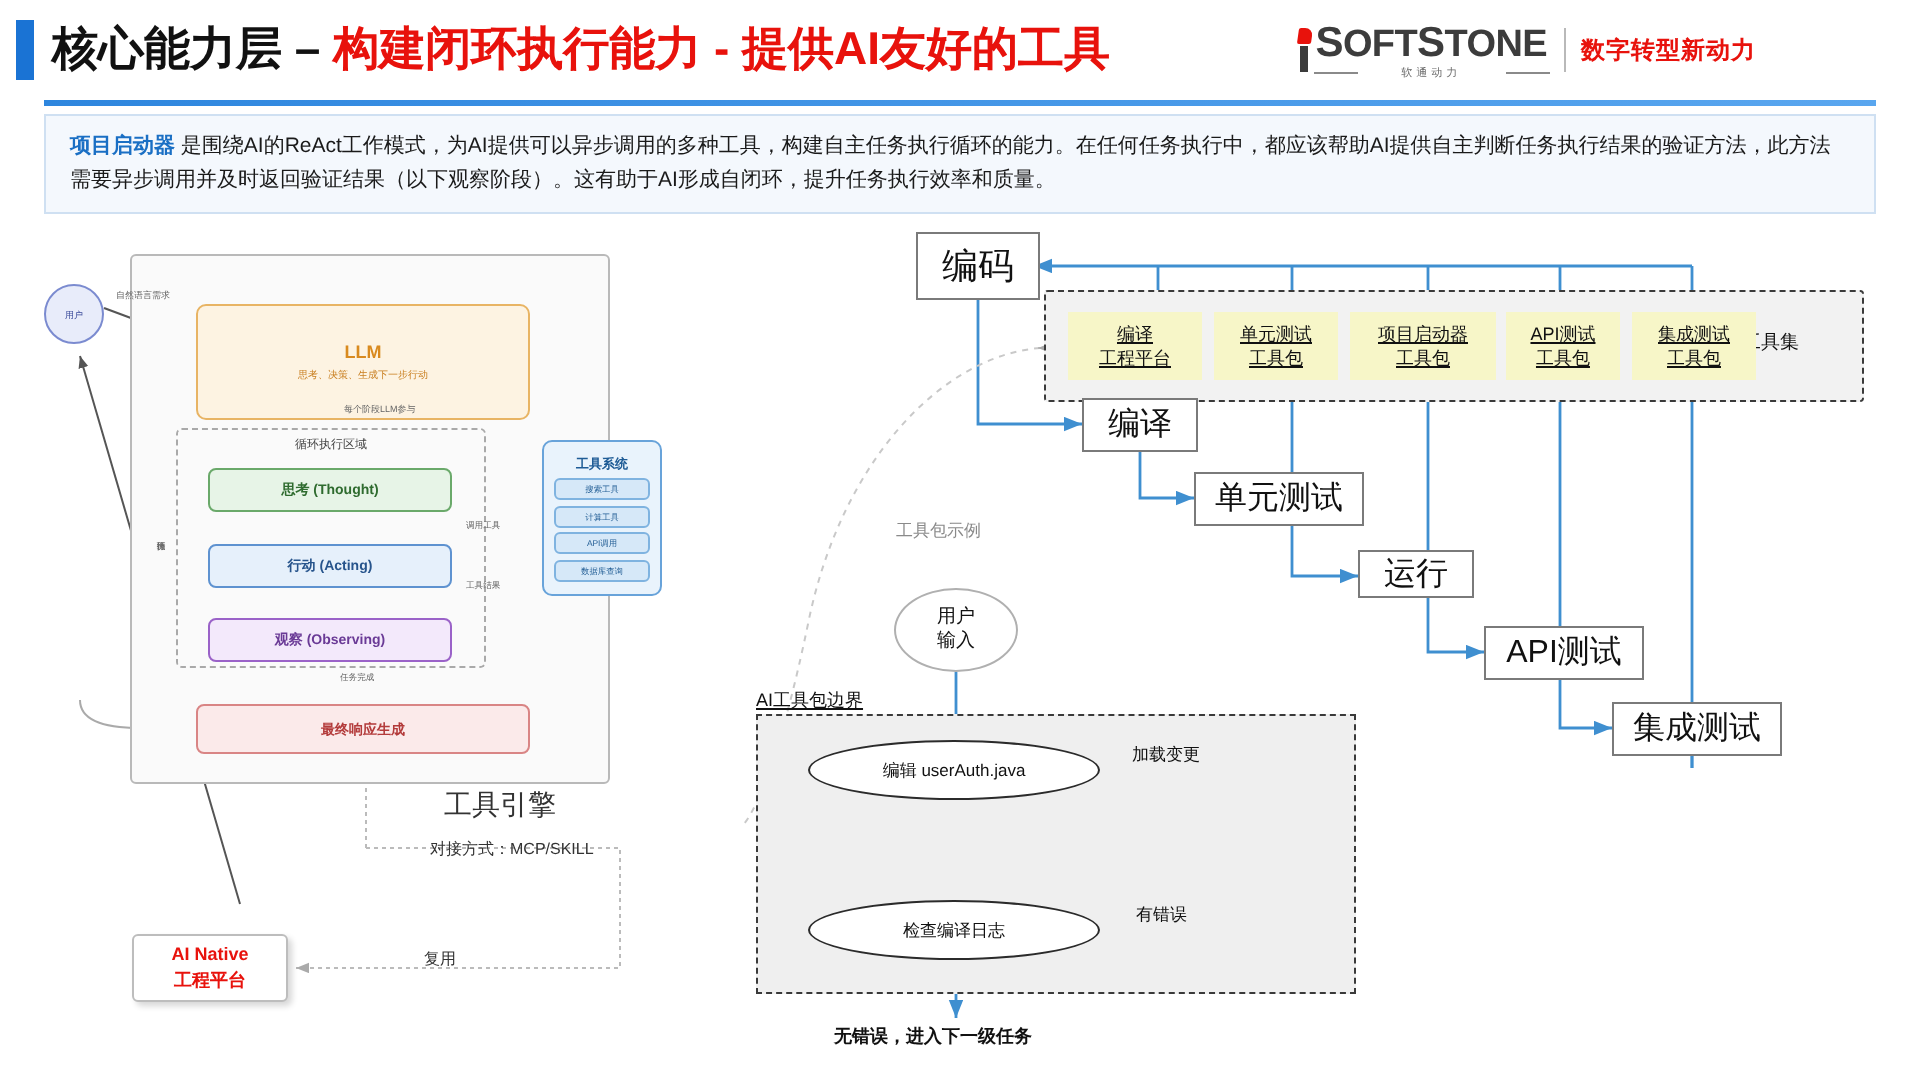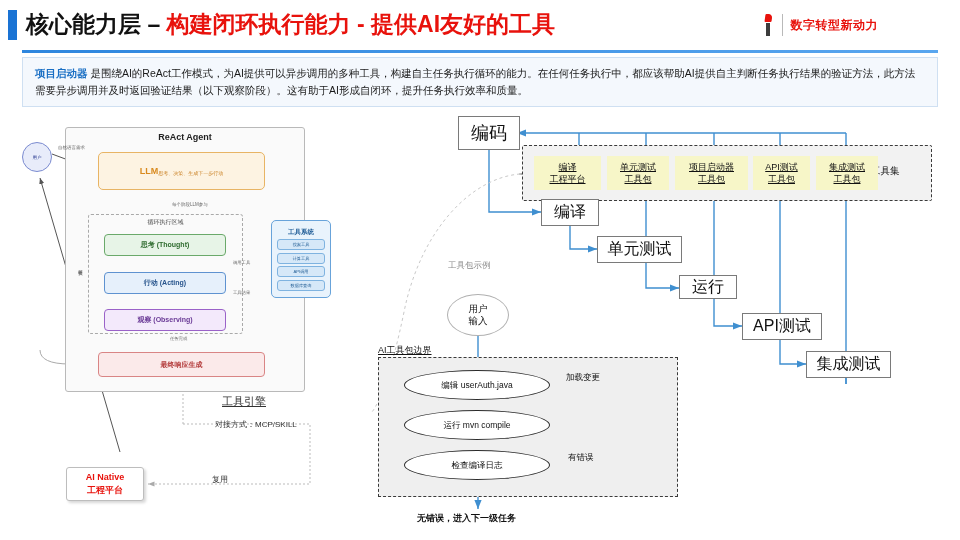--- a/index.html
+++ b/index.html
@@ -65,22 +65,23 @@
   .react-panel {
     position:absolute; left:65px; top:15px; width:240px; height:265px;
     background:#fafafa; border:1px solid #b9b9b9; border-radius:3px;
   }
   .react-title { position:absolute; left:65px; top:20px; width:240px; font-size:9px; font-weight:bold; color:#222; text-align:center; }
   .user-circle {
     position:absolute; left:22px; top:30px; width:30px; height:30px; border-radius:50%;
     background:#e8ecfa; border:1px solid #7b8bd0; color:#3a4a9a; font-size:4.5px;
   }
   .llm-box {
-    position:absolute; left:98px; top:40px; width:167px; height:38px;
+    position:absolute; left:98px; top:40px; width:167px; height:58px;
     background:#fdf3e2; border:1px solid #e8b464; border-radius:5px;
+    flex-direction:column;
   }
   .llm-title { font-size:9px; font-weight:bold; color:#d98a1f; }
   .llm-sub { font-size:5px; color:#c97f20; margin-top:3px; }
   .cycle-box {
     position:absolute; left:88px; top:102px; width:155px; height:120px;
     border:1px dashed #a9a9a9; border-radius:3px; background:transparent;
   }
   .cycle-title { position:absolute; left:88px; top:106px; width:155px; text-align:center; font-size:6px; color:#444; }
   .step {
     position:absolute; left:104px; width:122px; height:22px; border-radius:4px; font-size:7px; font-weight:bold;
@@ -149,20 +150,24 @@
   <div class="title-bar-accent"></div>
   <div class="title">
     <span>核心能力层</span>
     <span class="dash">–</span>
     <span class="red">构建闭环执行能力 - 提供AI友好的工具</span>
   </div>
   <div class="logo-wrap">
     <div class="logo-mark">
       <div class="dot"></div>
         <div class="stem"></div>
+    </div>
+    <div>
+      <div class="logo-text"><span class="cap">S</span><span>OFT</span><span class="cap">S</span><span>TONE</span></div>
+      <div class="logo-sub">软通动力</div>
     </div>
     <div class="logo-div"></div>
     <div class="logo-slogan">数字转型新动力</div>
   </div>
   <div class="header-rule"></div>
 </div>
 
 <div class="intro">
   <b class="blue">项目启动器</b><span> 是围绕AI的ReAct工作模式，为AI提供可以异步调用的多种工具，构建自主任务执行循环的能力。在任何任务执行中，都应该帮助AI提供自主判断任务执行结果的验证方法，此方法需要异步调用并及时返回验证结果（以下观察阶段）。这有助于AI形成自闭环，提升任务执行效率和质量。</span>
 </div>
@@ -236,21 +241,20 @@
     <line x1="478" y1="288" x2="478" y2="300" stroke="#3f8fd0" stroke-width="1.4" marker-end="url(#ahBlue)"></line>
     <line x1="478" y1="328" x2="478" y2="340" stroke="#3f8fd0" stroke-width="1.4" marker-end="url(#ahBlue)"></line>
     <line x1="478" y1="368" x2="478" y2="397" stroke="#3f8fd0" stroke-width="1.4" marker-end="url(#ahBlue)"></line>
 
     <path d="M548,354 L634,354 L634,325" fill="none" stroke="#3f8fd0" stroke-width="1.4" marker-end="url(#ahBlue)"></path>
 
     <path d="M634,300 L634,274 L549,274" fill="none" stroke="#3f8fd0" stroke-width="1.4" marker-end="url(#ahBlue)"></path>
   </svg>
 
   <div class="react-panel"></div>
-  <div class="react-title">ReAct Agent</div>
 
   <div class="node user-circle">用户</div>
   <div class="lbl" style="left:58px; top:33px; font-size:4.5px;">自然语言需求</div>
 
   <div class="node llm-box">
     <div class="llm-title">LLM</div>
     <div class="llm-sub">思考、决策、生成下一步行动</div>
   </div>
   <div class="lbl" style="left:172px; top:90px; font-size:4.5px;">每个阶段LLM参与</div>
 
@@ -269,21 +273,21 @@
   <div class="node final-box">最终响应生成</div>
 
   <div class="node tool-sys">
     <div class="tool-sys-title">工具系统</div>
     <div class="tool-chip">搜索工具</div>
     <div class="tool-chip">计算工具</div>
     <div class="tool-chip">API调用</div>
     <div class="tool-chip">数据库查询</div>
   </div>
 
-  <div class="lbl-dark" style="left:222px; top:282px; font-size:11px;text-decoration:underline;">工具引擎</div>
+  <div class="lbl-dark" style="left:222px; top:282px; font-size:14px;">工具引擎</div>
   <div class="lbl-dark" style="left:215px; top:307px; font-size:8px;">对接方式：MCP/SKILL</div>
   <div class="lbl-dark" style="left:212px; top:362px; font-size:8px;">复用</div>
 
   <div class="node stage" style="left:458px; top:4px; width:62px; height:34px; font-size:18px;">编码</div>
 
   <div class="node ai-native">
     <div>AI Native</div>
     <div>工程平台</div>
   </div>
 
@@ -316,19 +320,18 @@
 
   <div class="node ell ell-user" style="left:447px; top:182px; width:62px; height:42px; flex-direction:column;">
     <div>用户</div>
     <div>输入</div>
   </div>
 
   <div class="loop-box"></div>
   <div class="aitoolpkg-label" style="left:378px; top:232px;">AI工具包边界</div>
 
   <div class="node ell" style="left:404px; top:258px; width:146px; height:30px;">编辑 userAuth.java</div>
-  <div class="node ell" style="left:404px; top:298px; width:146px; height:30px;">运行 mvn compile</div>
   <div class="node ell" style="left:404px; top:338px; width:146px; height:30px;">检查编译日志</div>
 
   <div class="flow-lbl" style="left:566px; top:260px;">加载变更</div>
   <div class="flow-lbl" style="left:568px; top:340px;">有错误</div>
   <div class="flow-lbl-b" style="left:417px; top:400px;">无错误，进入下一级任务</div>
 </div>
 
 </body></html>

